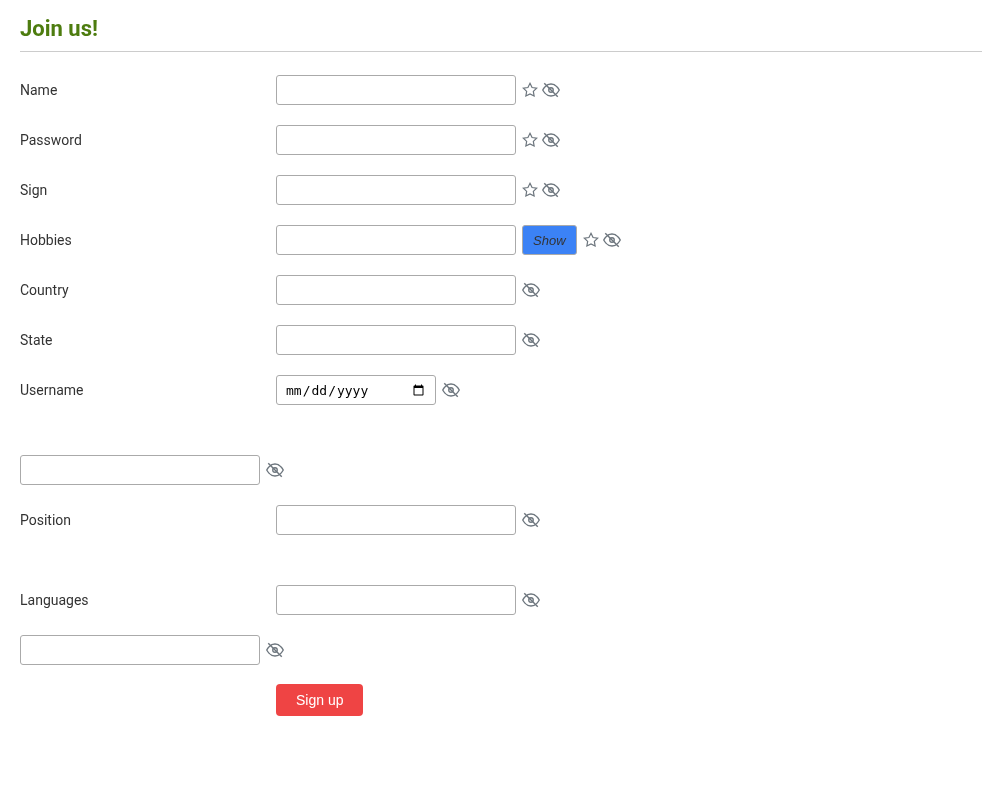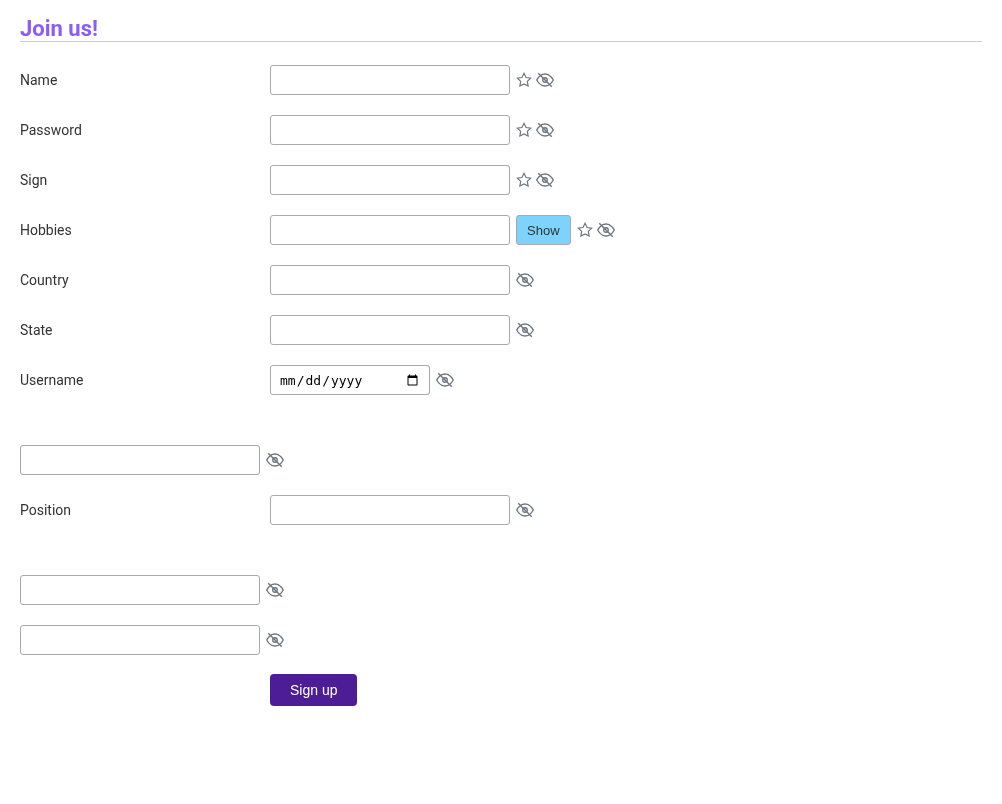--- a/index.html
+++ b/index.html
@@ -12,34 +12,36 @@
       font-family: -apple-system, BlinkMacSystemFont, 'Segoe UI', Roboto, sans-serif;
       font-size: 14px;
       color: #333;
       background: #fff;
       padding: 16px 20px;
     }
 
     .page-title {
       font-size: 22px;
       font-weight: bold;
-      color: #8b5cf6;
+      margin-bottom: 10px;
+      color: #4d7c0f;
     }
 
     hr {
       border: none;
       border-top: 1px solid #ccc;
       margin-bottom: 20px;
     }
 
     .form-row {
       display: flex;
       align-items: center;
       margin-bottom: 14px;
       min-height: 36px;
+      gap: 6px;
     }
 
     .form-label {
       width: 250px;
       font-size: 14px;
       color: #333;
       flex-shrink: 0;
     }
 
     .form-input-group {
@@ -65,33 +67,34 @@
       border-radius: 3px;
       padding: 4px 8px;
       font-size: 13px;
       outline: none;
     }
 
     .show-btn {
       height: 30px;
       padding: 0 10px;
       border: 1px solid #aaa;
-      background: #7dd3fc;
+      background: #3b82f6;
       cursor: pointer;
       font-size: 13px;
       border-radius: 3px;
       color: #333;
+      font-style: italic;
     }
 
     .section-divider {
       height: 30px;
     }
 
     .signup-btn {
-      background: #4c1d95;
+      background: #ef4444;
       color: #fff;
       border: none;
       border-radius: 4px;
       padding: 8px 20px;
       font-size: 14px;
       cursor: pointer;
       font-weight: 500;
     }
 
     
@@ -254,20 +257,21 @@
       <path d="M1 12s4-8 11-8 11 8 11 8-4 8-11 8-11-8-11-8z"></path>
       <circle cx="12" cy="12" r="3"></circle>
       <line x1="3" y1="3" x2="21" y2="21"></line>
     </svg>
   </div>
 </div>
 
 <div class="section-divider"></div>
 
 <div class="form-row">
+  <label class="form-label">Languages</label>
   <div class="form-input-group">
     <input class="form-input" type="text" style="">
     <svg class="eye-svg" viewBox="0 0 24 24">
       <path d="M1 12s4-8 11-8 11 8 11 8-4 8-11 8-11-8-11-8z"></path>
       <circle cx="12" cy="12" r="3"></circle>
       <line x1="3" y1="3" x2="21" y2="21"></line>
     </svg>
   </div>
 </div>
 

